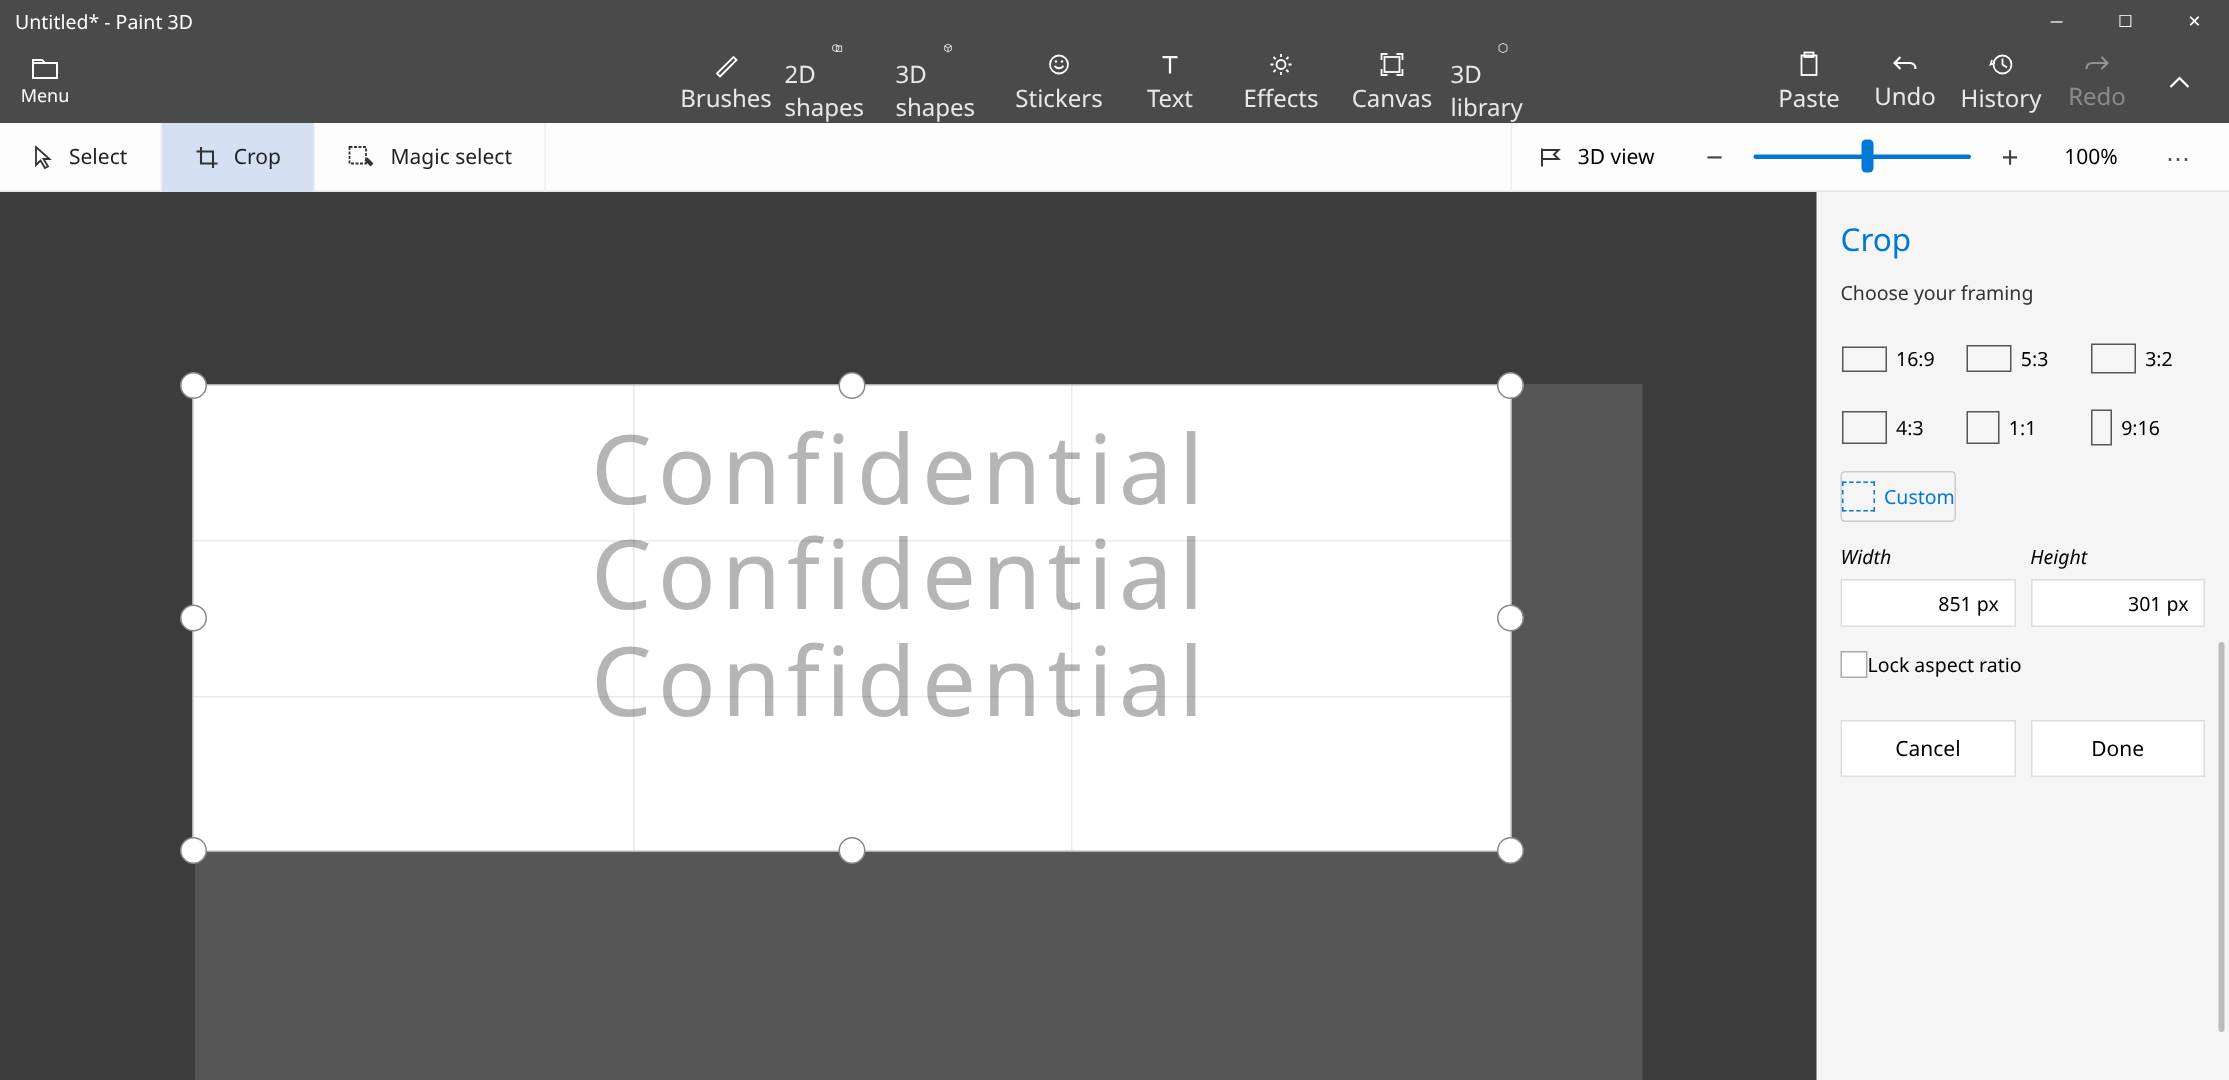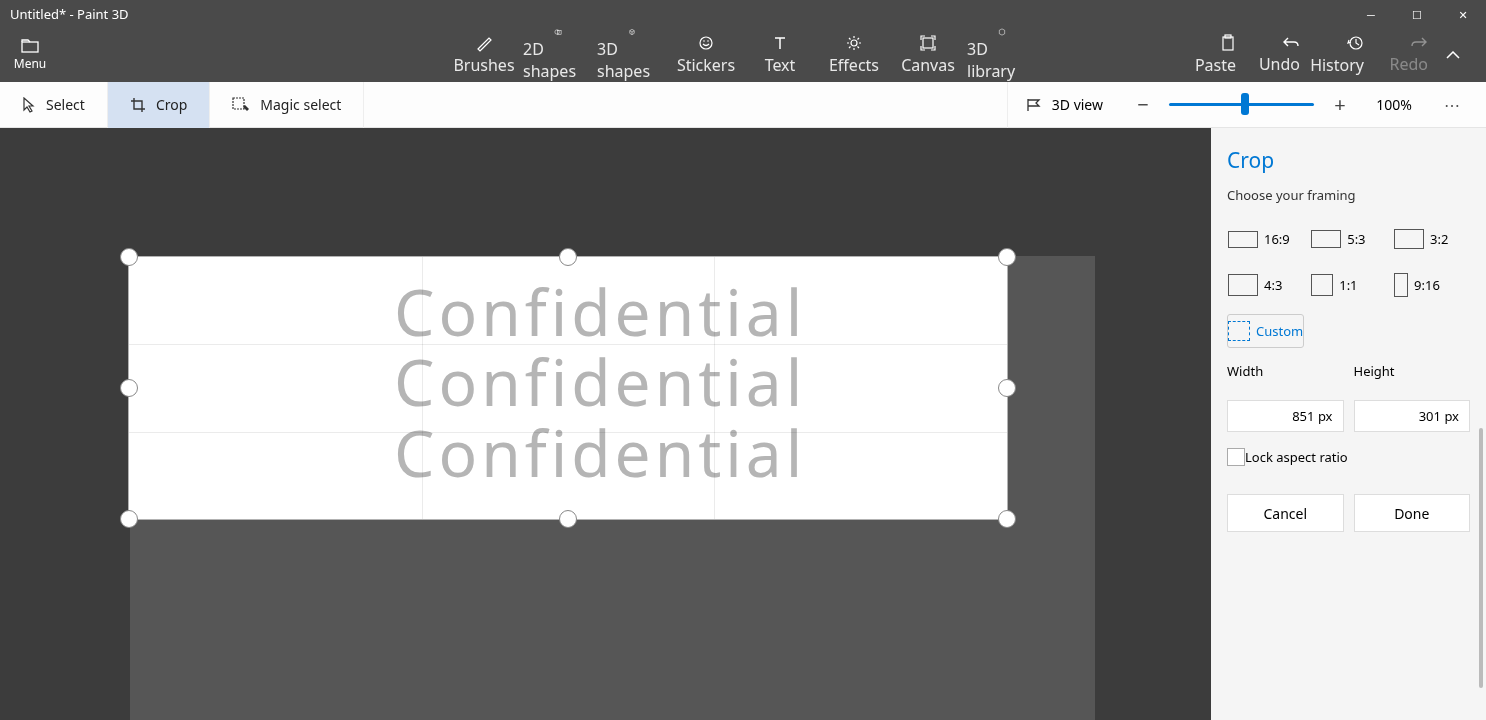--- a/index.html
+++ b/index.html
@@ -70,21 +70,21 @@
     gap: 2px;
     color: #e8e8e8;
   }
   .ribbon-right {
     position: absolute;
     right: 12px;
     display: flex;
     align-items: center;
     gap: 4px;
   }
-  .ribbon-right .ribbon-item { width: 60px; align-items: flex-end; }
+  .ribbon-right .ribbon-item { width: 60px; }
   .disabled { opacity: 0.4; }
   .caret {
     padding: 8px 14px;
     color: #fff;
   }
 
   
   .tool-row {
     height: 46px;
     background: #fdfdfd;
@@ -179,21 +179,21 @@
     top: 128px;
     width: 965px;
     height: 480px;
     background: #565656;
   }
   .crop-frame {
     position: absolute;
     left: 128px;
     top: 128px;
     width: 880px;
-    height: 264px;
+    height: 312px;
     background: #fff;
     border: 1px solid rgba(0,0,0,0.3);
   }
   .crop-grid-v1, .crop-grid-v2, .crop-grid-h1, .crop-grid-h2 {
     position: absolute;
     background: rgba(0,0,0,0.08);
   }
   .crop-grid-v1 { left: 33.33%; top: 0; width: 1px; height: 100%; }
   .crop-grid-v2 { left: 66.66%; top: 0; width: 1px; height: 100%; }
   .crop-grid-h1 { top: 33.33%; left: 0; height: 1px; width: 100%; }
@@ -279,21 +279,21 @@
   .fi-custom {
     width: 22px; height: 20px;
     border: 1.5px dashed #0078d4;
   }
   .dimensions {
     display: flex;
     gap: 10px;
     margin-top: 10px;
   }
   .dim-col { flex: 1; }
-  .dim-label { font-size: 13px; margin-bottom: 20px; }
+  .dim-label { font-size: 13px; margin-bottom: 6px; font-style: italic; }
   .dim-input {
     width: 100%;
     height: 32px;
     border: 1px solid #ddd;
     text-align: right;
     padding: 0 10px;
     font-size: 13px;
     background: #fff;
   }
   .lock-row {

